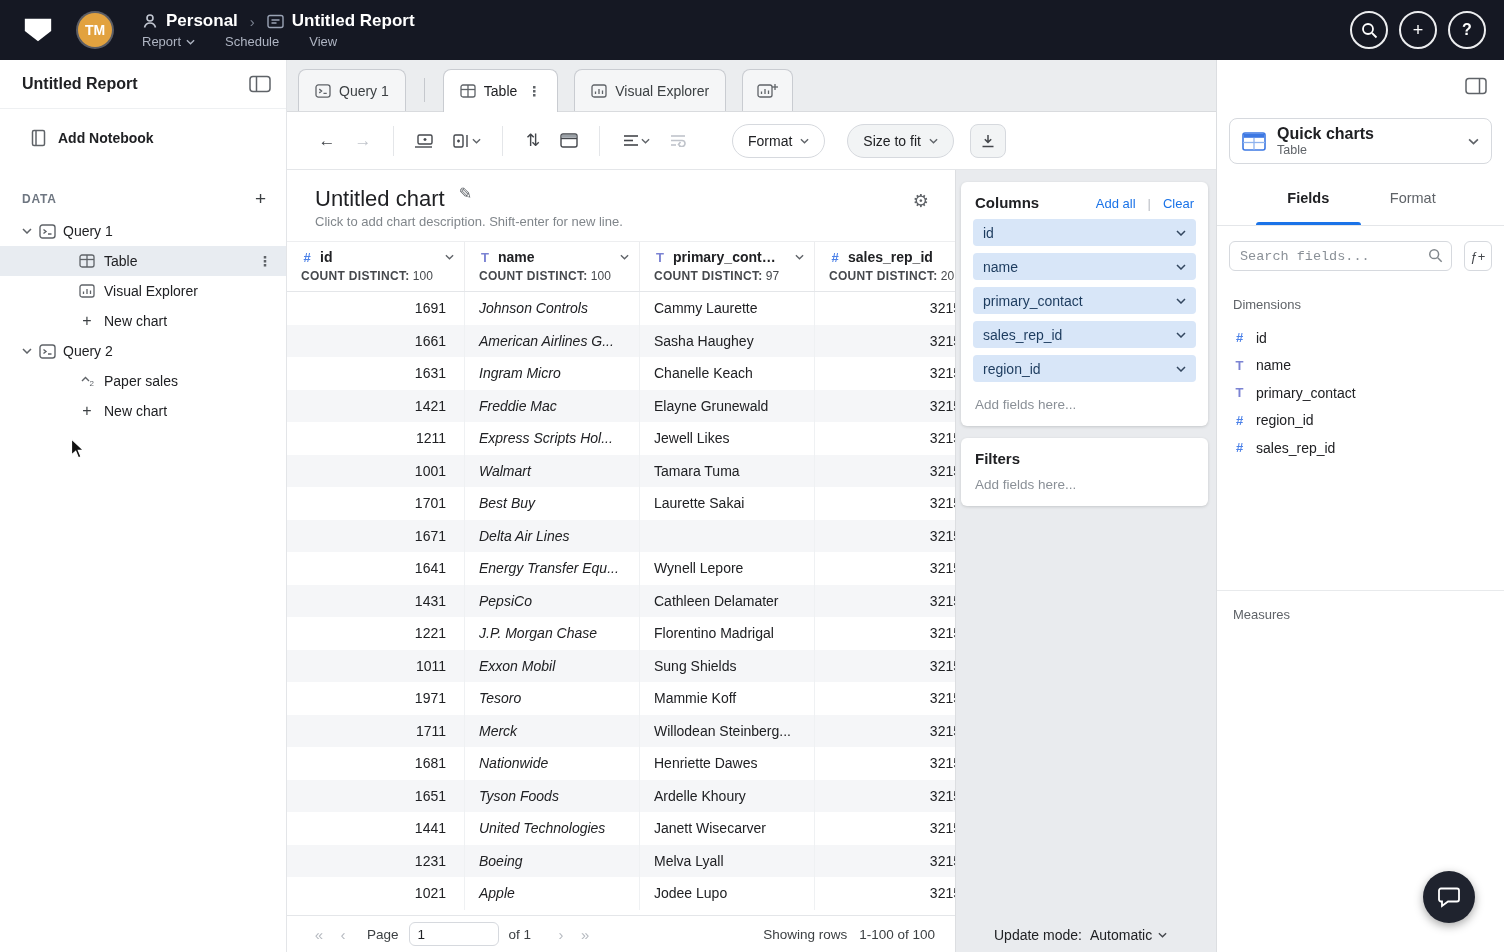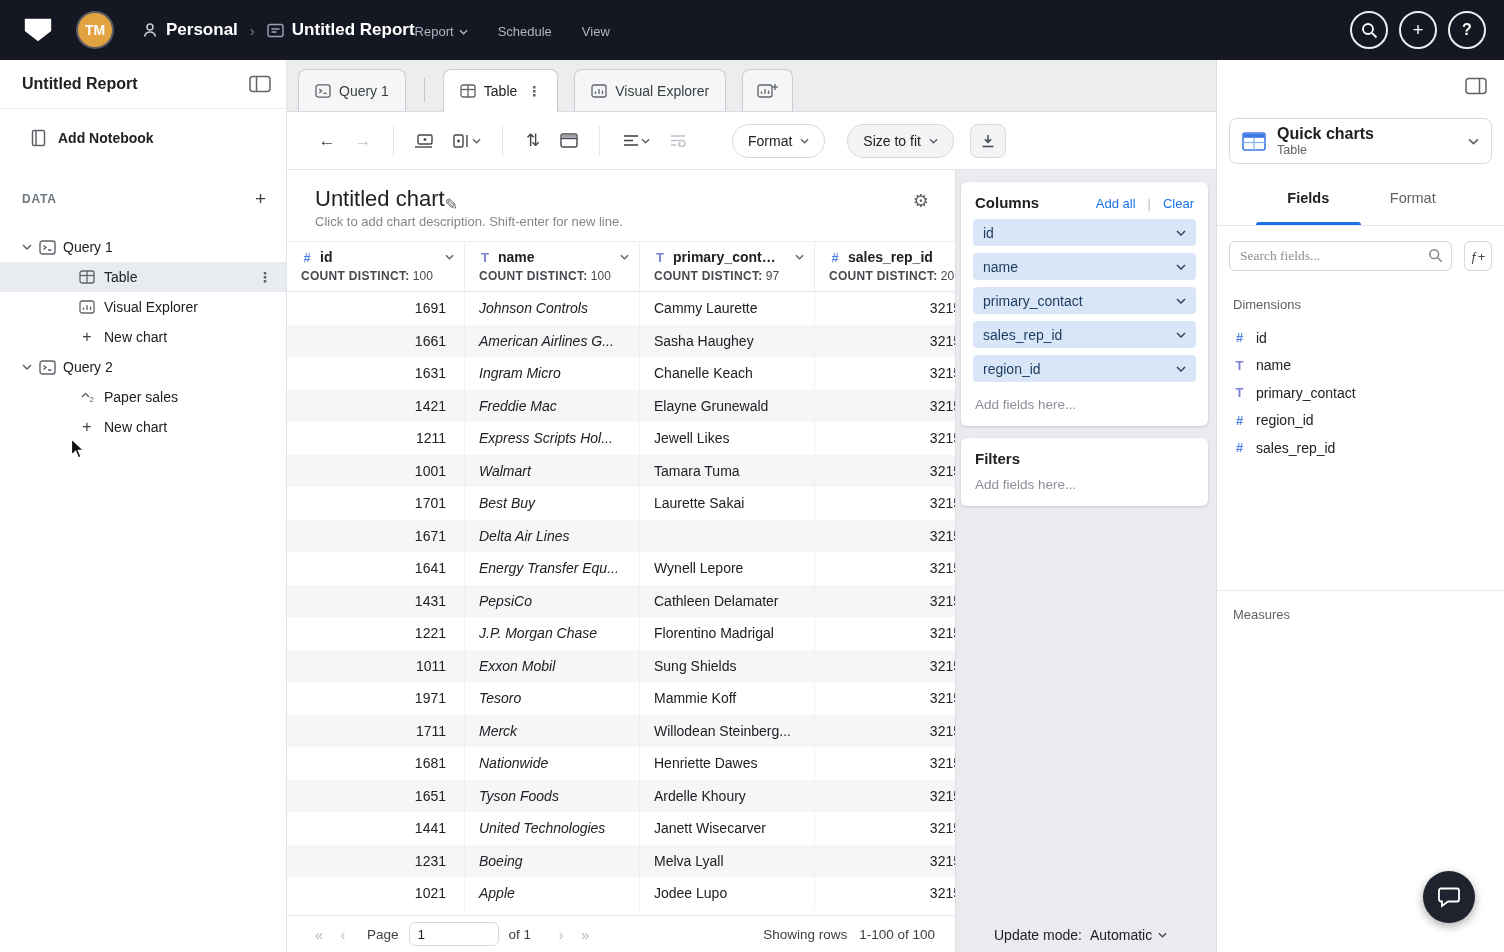--- a/index.html
+++ b/index.html
@@ -4,37 +4,37 @@
 <style>
   * { margin:0; padding:0; box-sizing:border-box; }
   html,body { width:1504px; height:952px; overflow:hidden; }
   body { font-family:"Liberation Sans","DejaVu Sans",sans-serif; font-size:14px; color:#202124; background:#fff; position:relative; }
   .app { position:absolute; inset:0; }
 
   
   .topbar { position:absolute; left:0; top:0; width:1504px; height:60px; background:var(--topbar-bg,#151823); display:flex; align-items:center; padding-left:18px; z-index:30; }
   .logo { width:40px; height:34px; display:flex; align-items:center; justify-content:center; margin-right:20px; cursor:pointer; }
   .avatar { width:34px; height:34px; border-radius:50%; background:var(--avatar-bg,#E2A23F); color:#fff; font-size:14px; font-weight:bold; display:flex; align-items:center; justify-content:center; box-shadow:0 0 0 2px rgba(255,255,255,.3); margin-right:30px; cursor:pointer; }
-  .crumbs { display:flex; flex-direction:row; justify-content:center; }
+  .crumbs { display:flex; flex-direction:column; justify-content:center; }
   .crumb-row1 { display:flex; align-items:center; gap:8px; }
   .crumb-row1 .ws, .crumb-row1 .rpt { color:#fff; font-size:17px; font-weight:bold; cursor:pointer; }
   .crumb-sep { color:#79808F; font-size:15px; margin:0 4px; }
   .crumb-row2 { display:flex; align-items:center; gap:30px; margin-top:3px; font-size:13px; color:#AEB4C2; }
   .crumb-row2 .mi { display:flex; align-items:center; gap:5px; cursor:pointer; }
   .top-actions { margin-left:auto; margin-right:18px; display:flex; gap:11px; }
   .circle-btn { width:38px; height:38px; border-radius:50%; border:2px solid #ECEDEF; color:#fff; display:flex; align-items:center; justify-content:center; font-size:18px; cursor:pointer; background:transparent; }
   .circle-btn.q { font-weight:bold; font-size:16px; }
 
   
   .sidebar { position:absolute; left:0; top:60px; width:287px; bottom:0; background:#fff; border-right:1px solid #E3E5E8; z-index:10; }
   .sb-header { height:49px; display:flex; align-items:center; padding:0 14px 0 22px; border-bottom:1px solid #EEF0F2; }
   .sb-title { font-size:16px; font-weight:bold; }
   .sb-toggle { margin-left:auto; color:#5F6368; cursor:pointer; display:flex; }
   .add-notebook { margin:20px 0 0 30px; display:flex; align-items:center; gap:12px; font-weight:bold; font-size:14px; cursor:pointer; color:#202124; }
-  .data-row { margin:42px 20px 24px 22px; display:flex; align-items:center; }
+  .data-row { margin:42px 20px 8px 22px; display:flex; align-items:center; }
   .data-label { font-size:12px; font-weight:bold; letter-spacing:.8px; color:#6E7681; }
   .data-add { margin-left:auto; font-size:19px; color:#3C4043; cursor:pointer; line-height:1; }
   .tree-row { height:30px; display:flex; align-items:center; font-size:14px; color:#202124; cursor:pointer; }
   .tree-row.lvl1 { padding-left:22px; gap:7px; }
   .tree-row.lvl2 { padding-left:79px; gap:9px; }
   .tree-row.selected { background:var(--selected-row-bg,#E8ECF1); }
   .tree-row .kebab { margin-left:auto; margin-right:14px; color:#5F6368; font-weight:bold; }
   .tree-ic { color:#5F6368; display:flex; align-items:center; }
   .plus-glyph { color:#3C4043; font-size:16px; width:16px; text-align:center; }
   .chev-ic { color:#5F6368; display:flex; }
@@ -56,21 +56,21 @@
   .tb-chev { margin-left:2px; color:#5F6368; display:flex; }
   .pill-btn { height:34px; border:1px solid #D6D9DE; border-radius:17px; display:flex; align-items:center; gap:8px; padding:0 15px; font-size:14px; color:#202124; cursor:pointer; background:#fff; }
   .pill-btn.gray { background:#F2F4F5; }
   .pill-btn .chev { color:#5F6368; display:flex; }
   .dl-btn { width:36px; height:34px; border:1px solid #D6D9DE; border-radius:8px; background:#F2F4F5; display:flex; align-items:center; justify-content:center; color:#44474C; cursor:pointer; }
   .ml36 { margin-left:36px; } .ml22 { margin-left:22px; } .ml16 { margin-left:16px; }
 
   
   .table-card { position:absolute; left:287px; top:170px; width:668px; bottom:0; background:#fff; overflow:hidden; }
   .chart-head { padding:14px 24px 0 28px; position:relative; }
-  .chart-title-row { display:flex; align-items:flex-end; }
+  .chart-title-row { display:flex; align-items:flex-start; gap:14px; }
   .chart-title { font-size:22px; font-weight:400; color:#202124; cursor:text; line-height:30px; }
   .pencil { color:#5F6368; font-size:16px; cursor:pointer; }
   .gear { position:absolute; right:26px; top:20px; color:#5F6368; font-size:18px; cursor:pointer; }
   .chart-desc { font-size:13px; color:#80868B; cursor:text; }
   .grid-header { display:flex; margin-top:12px; border-top:1px solid #EDEEF0; border-bottom:1px solid #E4E6E9; }
   .gh-col { padding:7px 10px 8px 14px; border-right:1px solid #ECEDEF; overflow:hidden; cursor:pointer; }
   .gh-top { display:flex; align-items:center; gap:7px; font-weight:bold; font-size:14px; white-space:nowrap; }
   .gh-name { overflow:hidden; text-overflow:ellipsis; max-width:104px; }
   .gh-col.w-id .gh-name, .gh-col.w-rep .gh-name { max-width:140px; }
   .gh-chev { margin-left:auto; color:#5F6368; display:flex; }
@@ -118,21 +118,21 @@
   .quick-txt { display:flex; flex-direction:column; }
   .quick-title { font-size:16px; font-weight:bold; color:#202124; line-height:18px; }
   .quick-sub { font-size:12.5px; color:#5F6368; }
   .quick .chev { margin-left:auto; color:#5F6368; display:flex; }
   .ftabs { display:flex; margin-top:18px; border-bottom:1px solid #E4E6E9; padding:0 39px; height:44px; }
   .ftab { flex:1; display:flex; align-items:flex-start; justify-content:center; padding-top:8px; font-size:14.5px; color:#5F6368; cursor:pointer; position:relative; }
   .ftab.active { color:#202124; font-weight:bold; }
   .ftab.active::after { content:""; position:absolute; left:0; right:0; bottom:0; height:3px; background:var(--accent,#1A73E8); border-radius:3px 3px 0 0; }
   .search-row { display:flex; margin:15px 12px 0; gap:12px; align-items:center; }
   .search-wrap { position:relative; flex:1; }
-  .search-input { width:100%; height:30px; border:1px solid #D6D9DE; border-radius:6px; padding:0 30px 0 10px; font-size:13.5px; font-family:Liberation Serif, serif; color:#202124; }
+  .search-input { width:100%; height:30px; border:1px solid #D6D9DE; border-radius:6px; padding:0 30px 0 10px; font-size:13.5px; font-family:Liberation Mono, monospace; color:#202124; }
   .search-input::placeholder { color:#8A9097; }
   .search-ic { position:absolute; right:9px; top:7px; color:#80868B; display:flex; }
   .fx-btn { width:28px; height:30px; border:1px solid #D6D9DE; border-radius:6px; display:flex; align-items:center; justify-content:center; font-size:13px; color:#44474C; cursor:pointer; background:#fff; }
   .dims { padding:26px 16px 0; }
   .section-label { font-size:13px; color:#5F6368; }
   .dim-list { margin-top:12px; }
   .dim-item { height:27.5px; display:flex; align-items:center; gap:10px; font-size:14px; color:#202124; cursor:grab; }
   .f-icon { width:13px; text-align:center; font-weight:bold; font-size:13px; }
   .f-icon.number { color:#4D82E8; }
   .f-icon.text { color:#7B83D3; }

